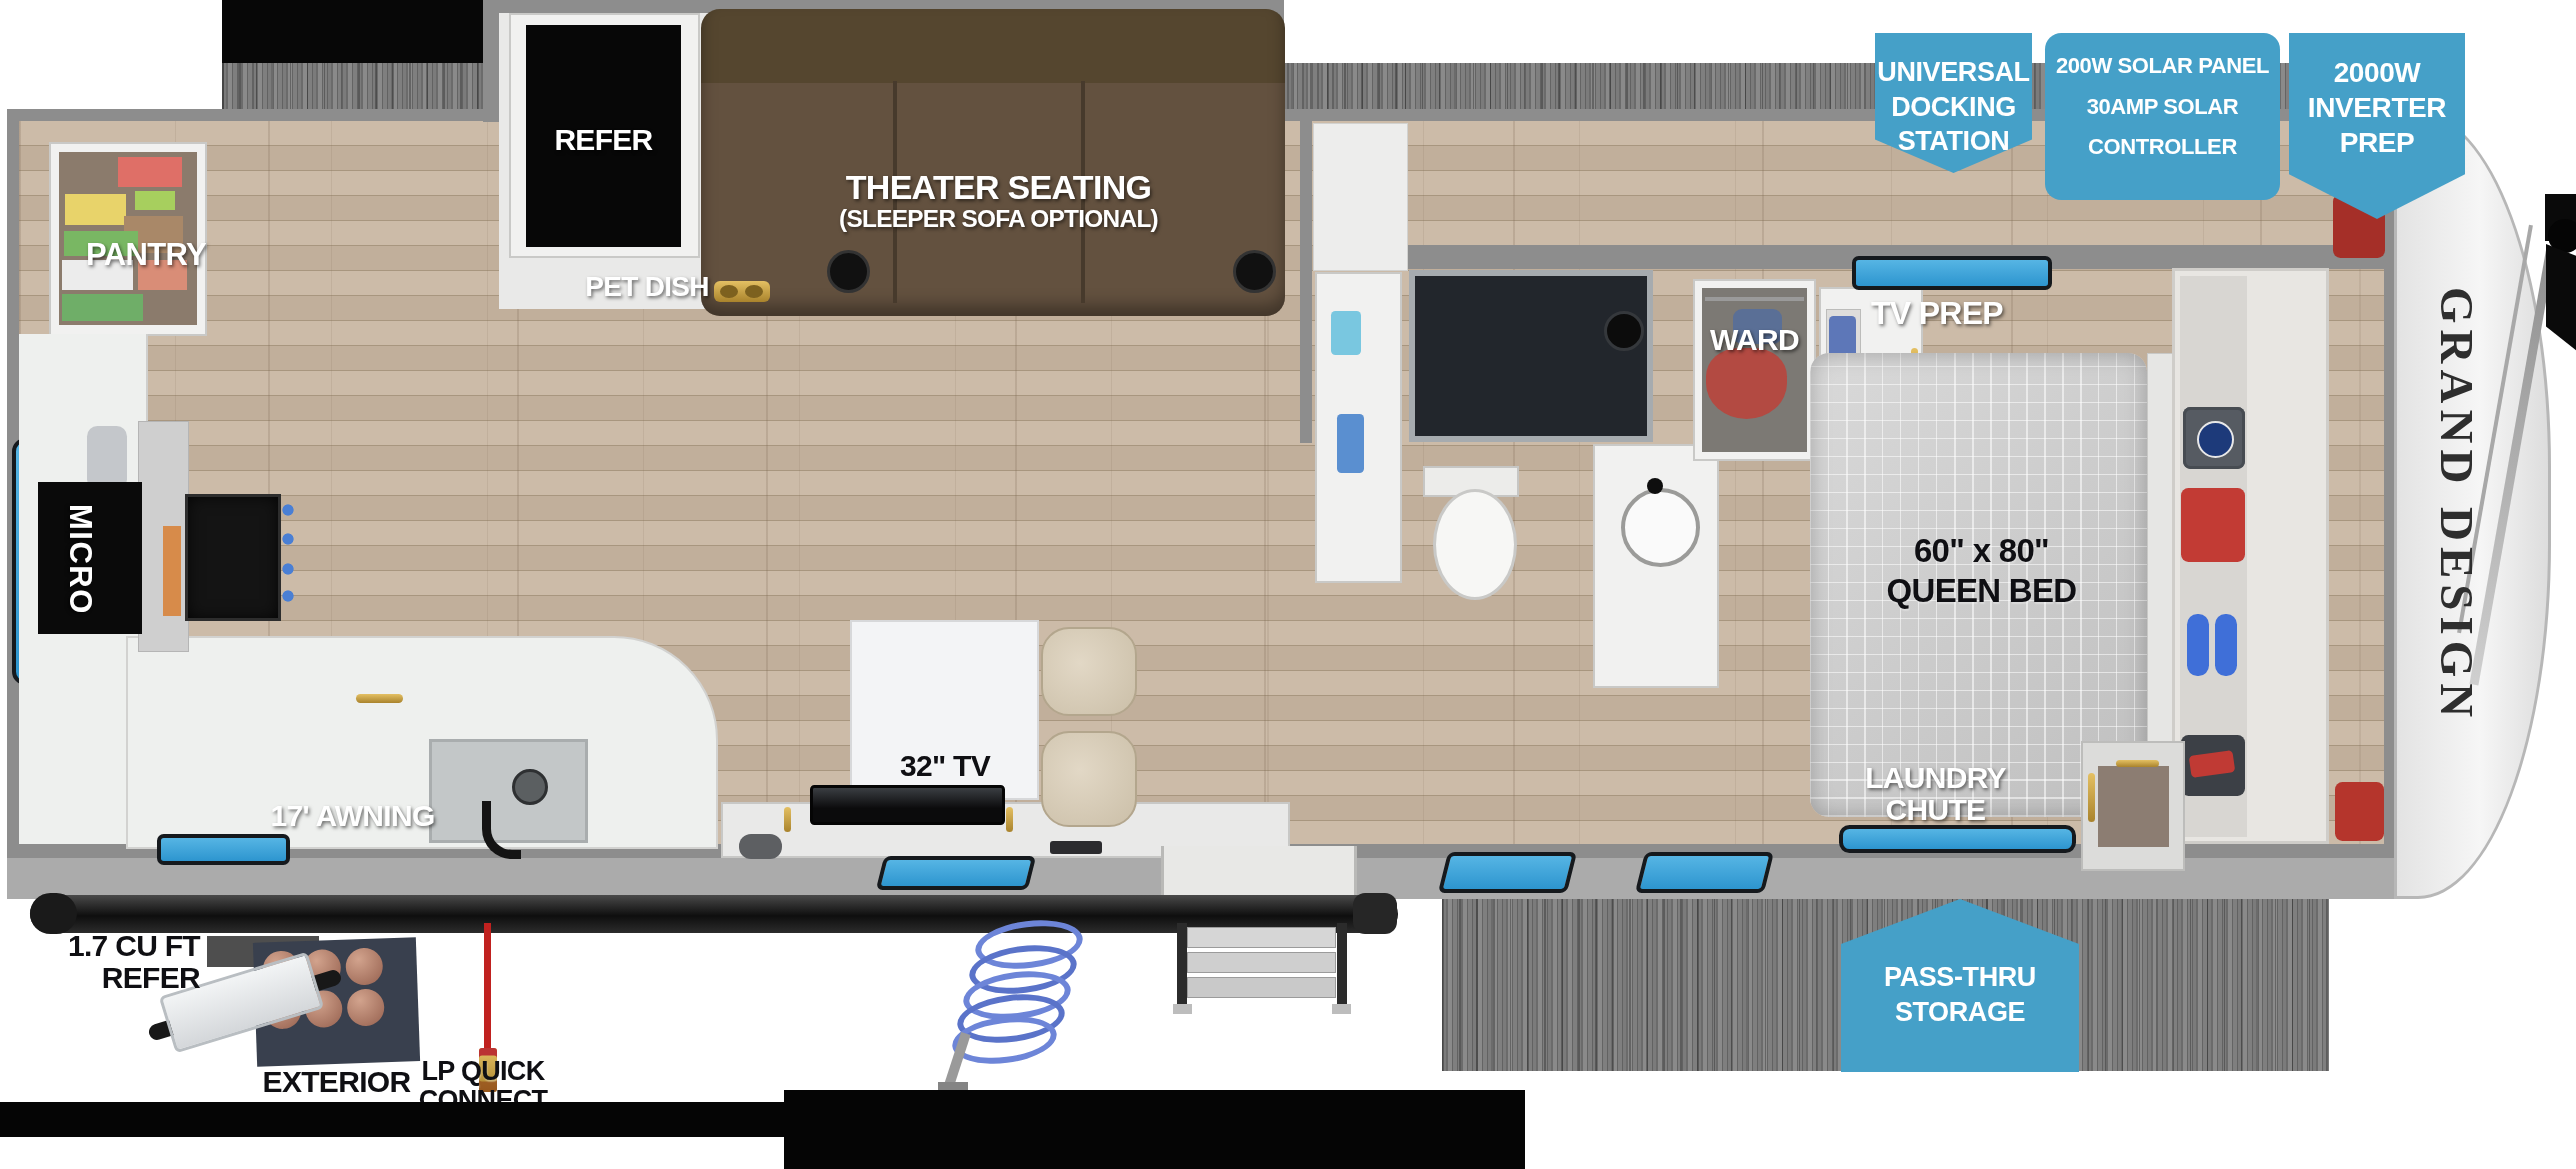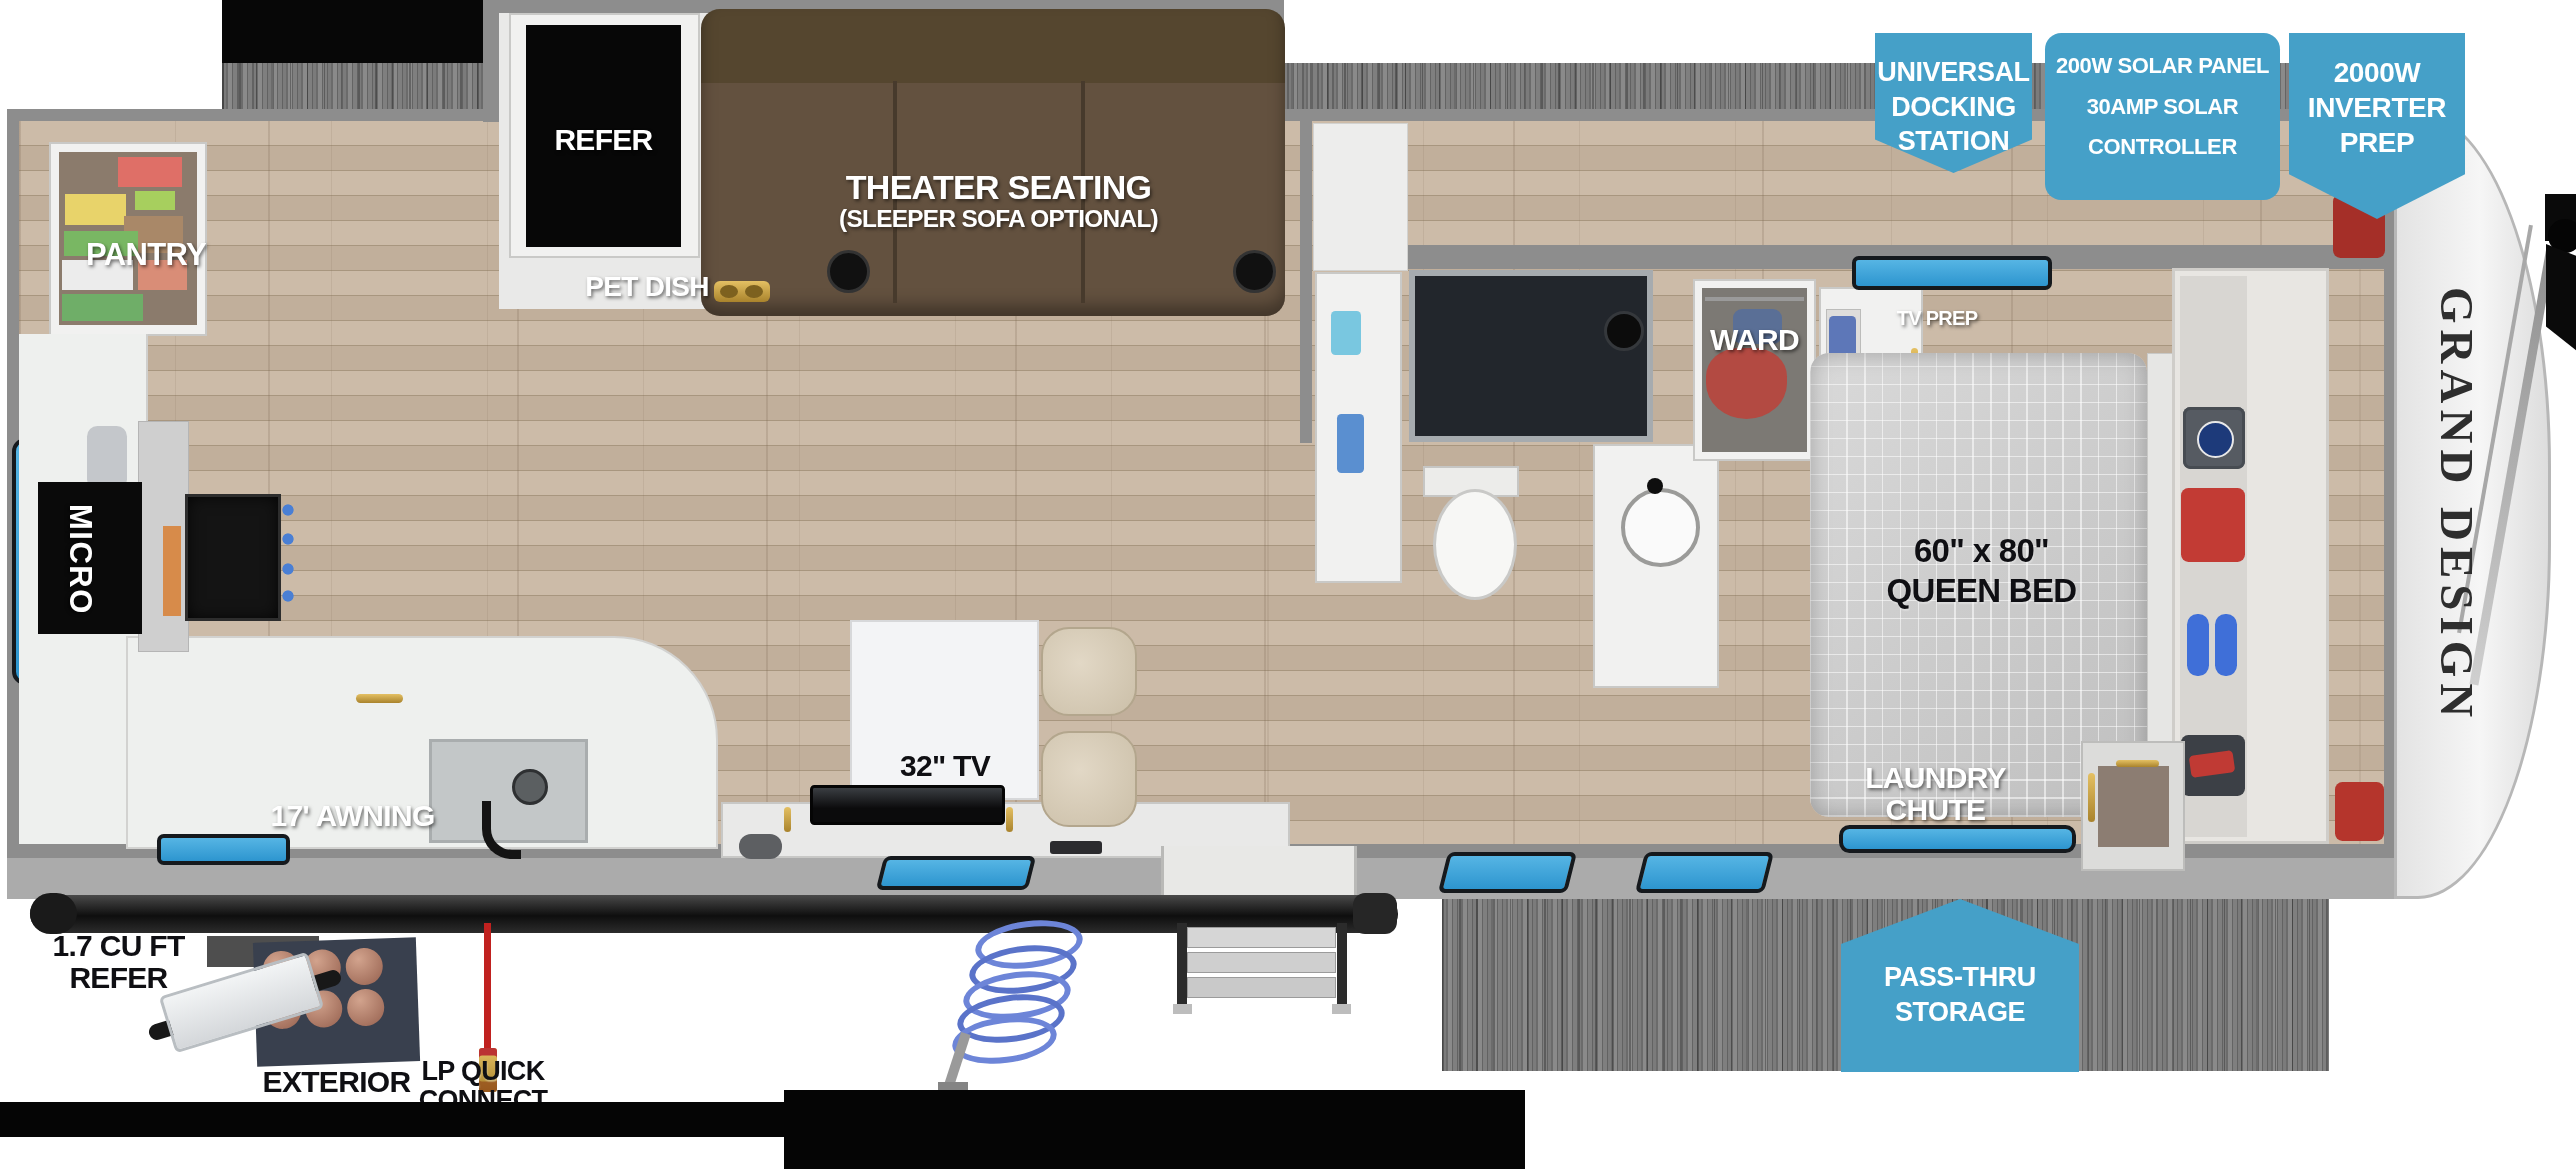--- a/index.html
+++ b/index.html
@@ -159,21 +159,21 @@
   <div class="lbl" style="left:1693px;top:324px;width:123px;font-size:30px;">
       <span>WARD</span>
     </div>
   <div class="abs white-furn" style="left:1819px;top:287px;width:104px;height:189px;"></div>
   <div class="abs" style="left:1826px;top:309px;width:33px;height:138px;background:#dedddb;border:1.5px solid #bcbcba;"></div>
   <div class="abs" style="left:1829px;top:316px;width:27px;height:61px;background:#5d77b8;border-radius:4.4px;"></div>
   <div class="abs" style="left:1829px;top:383px;width:25px;height:44px;background:#d09a48;border-radius:4.4px;"></div>
   <div class="abs gold" style="left:1911px;top:348px;width:7.4px;height:52px;border-radius:3.7px;"></div>
 
   <div class="abs window" style="left:1852px;top:256px;width:200px;height:34px;"></div>
-  <div class="lbl" style="left:1863px;top:308px;width:148px;font-size:20px;">
+  <div class="lbl" style="left:1863px;top:296px;width:148px;font-size:32px;">
       <span>TV PREP</span>
     </div>
 
   <div class="abs mattress" style="left:1810px;top:353px;width:337px;height:464px;"></div>
   <div class="abs" style="left:2147px;top:353px;width:25px;height:464px;background:#e6e6e4;border:1.5px solid #c8c8c6;"></div>
   <div class="lbl dk" style="left:1863px;top:531px;width:237px;font-size:33px;line-height:1.2;">
     <span>60" x 80"</span>
       <span>QUEEN BED</span>
   </div>
 
@@ -212,21 +212,21 @@
        display:flex;flex-wrap:wrap;gap:4.4px;padding:9px;box-sizing:border-box;align-content:flex-start;">
     <div class="egg"></div>
       <div class="egg"></div>
     <div class="egg"></div>
       <div class="egg"></div>
     <div class="egg"></div>
       <div class="egg"></div>
   </div>
   <div class="abs" style="left:145px;top:997px;width:200px;height:16.3px;background:#181818;border-radius:8.1px;transform:rotate(-17deg);"></div>
   <div class="abs" style="left:164px;top:973px;width:155px;height:59px;background:linear-gradient(180deg,#f2f4f5,#d4d7da);border:3px solid #b9bec2;border-radius:6px;transform:rotate(-17deg);box-sizing:border-box;"></div>
-  <div class="lbl dk" style="left:37px;top:930px;width:163px;font-size:30px;">
+  <div class="lbl dk" style="left:37px;top:930px;width:163px;font-size:30px;text-align:right;">
     <span>1.7 CU FT</span>
       <span>REFER</span>
   </div>
   <div class="lbl dk" style="left:259px;top:1066px;width:155px;font-size:30px;">
       <span>EXTERIOR</span>
     </div>
 
   <div class="abs" style="left:484px;top:923px;width:7.4px;height:127px;background:#c0211f;"></div>
   <div class="abs gold" style="left:479px;top:1048px;width:18px;height:44px;border-radius:3px;box-shadow:inset 0 7.4px 0 #b33, inset 0 -10.4px 0 rgba(140,60,20,.6);"></div>
   <div class="lbl dk" style="left:413px;top:1057px;width:140px;font-size:27px;">

